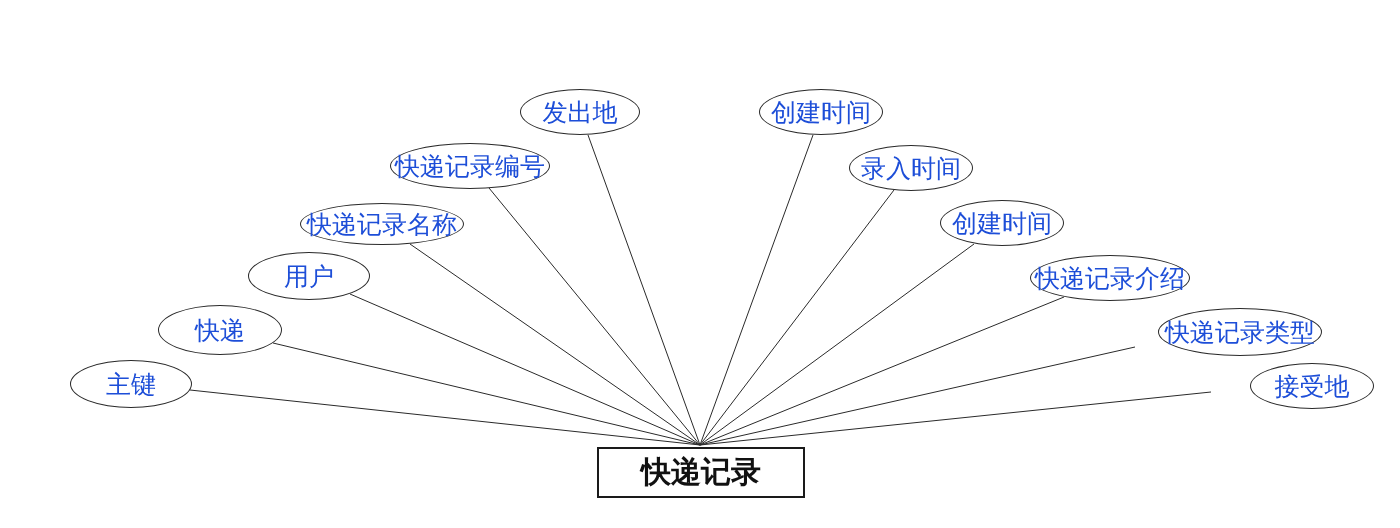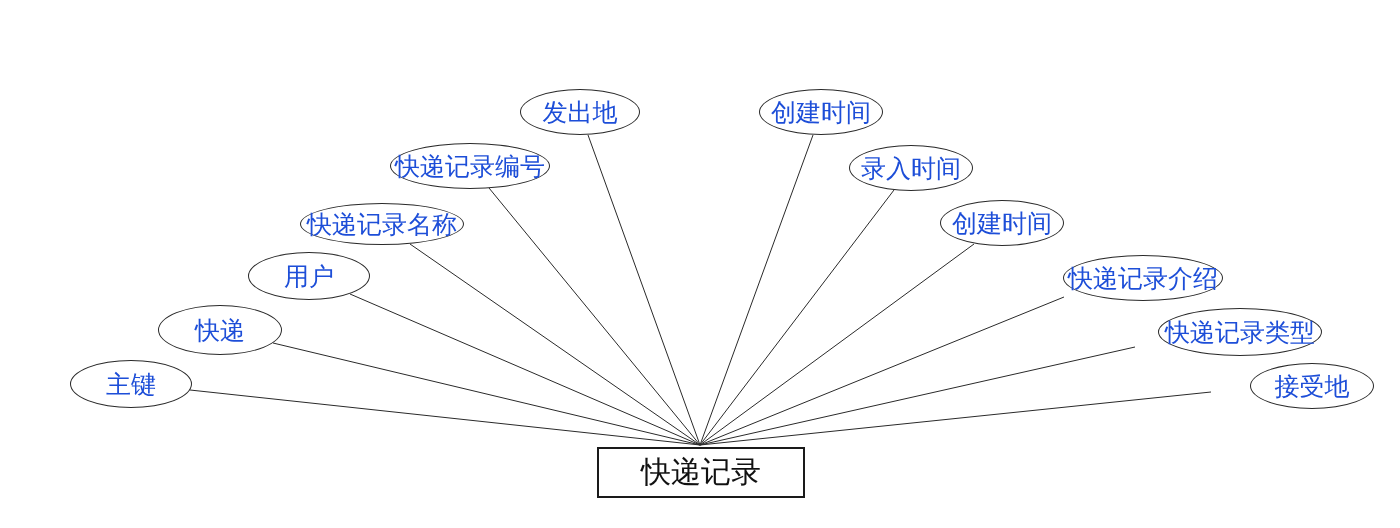--- a/index.html
+++ b/index.html
@@ -40,20 +40,21 @@
     width: 208px;
     height: 51px;
     border: 2px solid #1a1a1a;
     background: #ffffff;
     display: flex;
     align-items: center;
     justify-content: center;
     font-size: 30px;
     color: #111111;
     white-space: nowrap;
+    font-weight: bold;
   }
 </style>
 </head>
 <body>
 
 <div class="stage">
 
   <svg class="lines" width="1400" height="528" aria-hidden="true">
     <line x1="190" y1="390" x2="700" y2="445"></line>
     <line x1="273" y1="343" x2="700" y2="445"></line>
@@ -89,21 +90,21 @@
   </div>
   <div class="node" style="left:849px; top:145px; width:124px; height:46px;">
     <span>录入时间</span>
   </div>
   <div class="node" style="left:759px; top:89px;  width:124px; height:46px;">
     <span>创建时间</span>
   </div>
   <div class="node" style="left:940px; top:200px; width:124px; height:46px;">
     <span>创建时间</span>
   </div>
-  <div class="node" style="left:1063px;top:255px; width:160px; height:46px;">
+  <div class="node" style="left:1030px;top:255px; width:160px; height:46px;">
     <span>快递记录介绍</span>
   </div>
   <div class="node" style="left:1118px;top:308px; width:164px; height:48px;margin-left:40px;">
     <span>快递记录类型</span>
   </div>
   <div class="node" style="left:1250px;top:363px; width:124px; height:46px;">
     <span>接受地</span>
   </div>
 
   <div class="entity">

